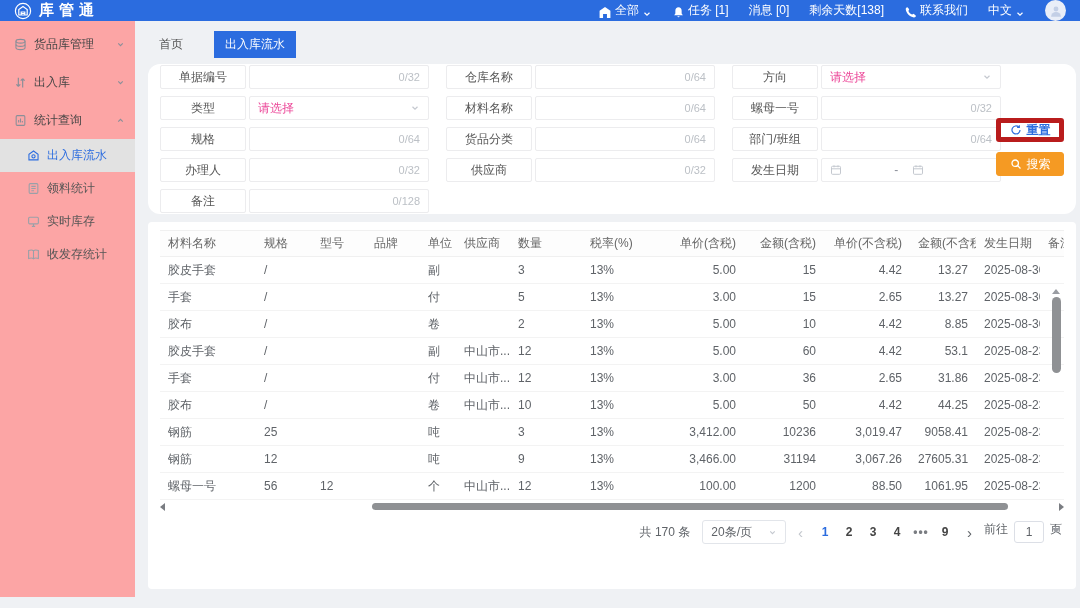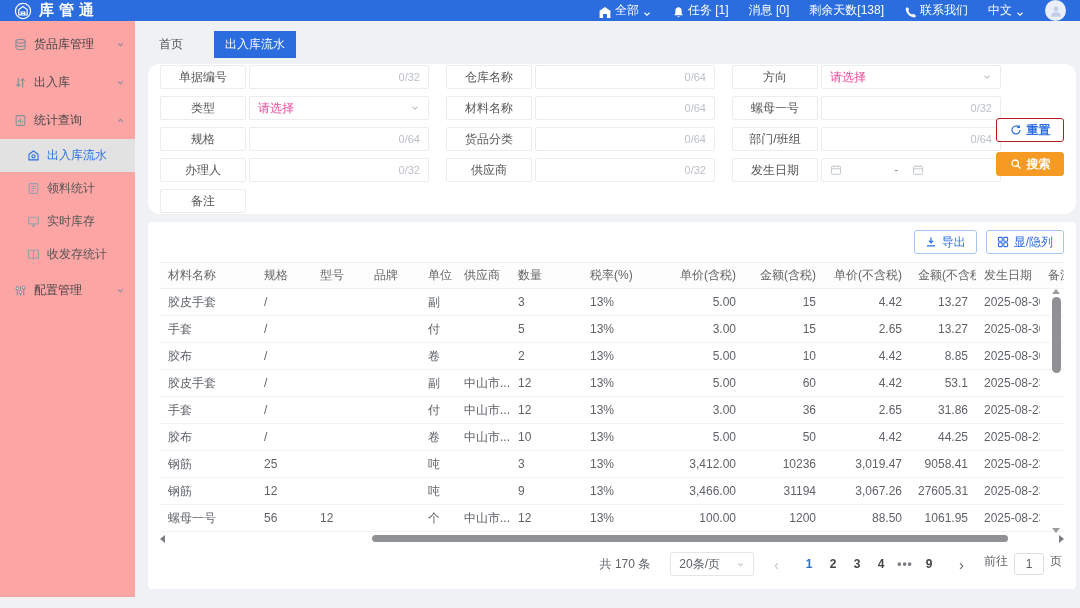--- a/index.html
+++ b/index.html
@@ -36,22 +36,22 @@
   .filter-grid{display:flex;gap:17px}
   .filter-col{display:flex;flex-direction:column;gap:7px}
   .field{display:flex}
   .field-label{width:86px;height:24px;border:1px solid #ececee;border-radius:2px;display:flex;align-items:center;justify-content:center;color:#555;background:#fff}
   .field-box{width:180px;height:24px;border:1px solid #ececee;border-radius:2px;margin-left:3px;display:flex;align-items:center;padding:0 8px;background:#fff;cursor:text}
   .counter{margin-left:auto;color:#bcc0c6;font-size:11px}
   .placeholder{color:#ec4899}
   .sep{color:#8a8f99}
   .filter-actions{position:absolute;right:12px;top:54px;display:flex;flex-direction:column;gap:10px}
   .btn{height:24px;display:flex;align-items:center;justify-content:center;gap:5px;border-radius:3px;cursor:pointer;font-size:12px}
-  .btn-reset{width:68px;background:#fff;border:1px solid #b91c1c;color:#2b6cdf;font-weight:700}
-  .btn-search{width:68px;background:#f59a23;border:1px solid #f59a23;color:#fff;font-weight:700}
+  .btn-reset{width:68px;background:#fff;border:5px solid #b91c1c;color:#2b6cdf;font-weight:700}
+  .btn-search{width:68px;background:#f59a23;border:1px solid #f59a23;color:#fff;font-weight:400}
 
   
   .table-card{background:#fff;border-radius:4px;margin-top:8px;padding:8px 12px 0;flex:1;position:relative;display:flex;flex-direction:column;overflow:hidden}
   .table-toolbar{display:flex;justify-content:flex-end;gap:9px;margin-bottom:8px}
   .btn-outline{padding:0 10px;background:#fff;border:1px solid #a9c4f2;color:#2b6cdf}
   .table-wrap{overflow:hidden;position:relative}
   table{border-collapse:collapse;table-layout:fixed;width:930px}
   th{height:26px;font-weight:normal;color:#666;text-align:left;padding:0 8px;border-top:1px solid #f0f0f0;border-bottom:1px solid #f0f0f0;background:#fdfdfd;white-space:nowrap;overflow:hidden}
   td{height:27px;color:#5f6368;padding:0 8px;border-bottom:1px solid #f3f3f3;white-space:nowrap;overflow:hidden}
   th.num,td.num{text-align:right}
@@ -61,21 +61,21 @@
   .tri-up{width:0;height:0;border-left:4px solid transparent;border-right:4px solid transparent;border-bottom:5px solid #9a9da3}
   .tri-down{width:0;height:0;border-left:4px solid transparent;border-right:4px solid transparent;border-top:5px solid #9a9da3}
   .vtrack{flex:1;width:9px;position:relative}
   .vthumb{position:absolute;top:0;left:0;width:9px;height:76px;background:#8f9194;border-radius:5px}
   .hscroll{height:9px;margin:2px 0 0;position:relative;flex-shrink:0}
   .hthumb{position:absolute;left:212px;top:1px;width:636px;height:7px;background:#8f9194;border-radius:4px;cursor:pointer}
   .tri-left{position:absolute;left:0;top:1px;width:0;height:0;border-top:4px solid transparent;border-bottom:4px solid transparent;border-right:5px solid #7a7d82}
   .tri-right{position:absolute;right:0;top:1px;width:0;height:0;border-top:4px solid transparent;border-bottom:4px solid transparent;border-left:5px solid #7a7d82}
 
   
-  .pagination{display:flex;align-items:center;justify-content:flex-end;gap:20px;padding:9px 2px 4px;color:#5f6368}
+  .pagination{display:flex;align-items:center;justify-content:flex-end;gap:12px;padding:9px 2px 4px;color:#5f6368}
   .psize{height:24px;border:1px solid #e2e5ea;border-radius:3px;padding:0 8px;display:flex;align-items:center;gap:16px;color:#5f6368;cursor:pointer;background:#fff}
   .psize svg{color:#c4c8cf}
   .pag-arrow{color:#c2c6cc;font-size:15px;cursor:pointer;line-height:1}
   .pag-arrow.next{color:#5f6368}
   .pages{display:flex;align-items:center;gap:4px}
   .page-num{min-width:20px;text-align:center;cursor:pointer;color:#444;font-weight:700}
   .page-num.active{color:#2b6cdf}
   .page-num.dots{color:#7a7d82;letter-spacing:1px}
   .goto{display:flex;align-items:flex-start;gap:6px}
   .goto-input{width:30px;height:22px;border:1px solid #dcdfe6;border-radius:3px;text-align:center;font-size:12px;color:#5f6368;outline:none;font-family:"Liberation Sans","DejaVu Sans",sans-serif}
@@ -224,36 +224,20 @@
     <div class="side-sub-item">
       <span>
         <svg width="13" height="13" viewBox="0 0 12 12" fill="none" stroke="currentColor" stroke-width="1">
             <path d="M6 2.5C5 1.8 3.2 1.8 1.5 2.3v7.4C3.2 9.2 5 9.2 6 9.9c1-.7 2.8-.7 4.5-.2V2.3C8.8 1.8 7 1.8 6 2.5z"></path>
             <path d="M6 2.5v7.4"></path>
           </svg>
       </span>
       <span>收发存统计</span>
     </div>
 
-    <div class="side-group">
-      <span>
-        <svg width="13" height="13" viewBox="0 0 12 12" fill="none" stroke="currentColor" stroke-width="1">
-            <path d="M3 1.5v9M6 1.5v9M9 1.5v9"></path>
-            <circle cx="3" cy="4" r="1.2" fill="#fff"></circle>
-            <circle cx="6" cy="7.5" r="1.2" fill="#fff"></circle>
-            <circle cx="9" cy="3.5" r="1.2" fill="#fff"></circle>
-          </svg>
-      </span>
-      <span>配置管理</span>
-      <span class="chev">
-          <svg width="9" height="9" viewBox="0 0 12 12" fill="none" stroke="currentColor" stroke-width="1.5">
-            <path d="M3 4.5 6 7.5 9 4.5"></path>
-          </svg>
-        </span>
-    </div>
   </aside>
 
   <main class="main">
     <div class="tabstrip">
       <span class="tab">首页</span>
       <span class="tab active">出入库流水</span>
     </div>
 
     <section class="filter-card">
       <div class="filter-grid" id="filter-grid">
@@ -282,20 +266,23 @@
               </div>
             </div>
             <div class="field">
               <div class="field-label">办理人</div>
               <div class="field-box">
                 <span class="counter">0/32</span>
               </div>
             </div>
             <div class="field">
               <div class="field-label">备注</div>
+              <div class="field-box">
+                <span class="counter">0/128</span>
+              </div>
             </div>
           </div>
           <div class="filter-col">
             <div class="field">
               <div class="field-label">仓库名称</div>
               <div class="field-box">
                 <span class="counter">0/64</span>
               </div>
             </div>
             <div class="field">
@@ -380,41 +367,20 @@
                 <circle cx="5.2" cy="5.2" r="3.2"></circle>
                 <path d="M7.6 7.6 10.5 10.5"></path>
               </svg>
           </span>
           <span>搜索</span>
         </button>
       </div>
     </section>
 
     <section class="table-card">
-      <div class="table-toolbar">
-        <button class="btn btn-outline">
-          <span>
-            <svg width="12" height="12" viewBox="0 0 12 12" fill="none" stroke="currentColor" stroke-width="1.2">
-                <path d="M6 1.5v5.2M3.8 4.7 6 6.9l2.2-2.2M2 9.8h8"></path>
-              </svg>
-          </span>
-          <span>导出</span>
-        </button>
-        <button class="btn btn-outline">
-          <span>
-            <svg width="12" height="12" viewBox="0 0 12 12" fill="none" stroke="currentColor" stroke-width="1.1">
-                <rect x="1.4" y="1.4" width="3.8" height="3.8" rx="0.8"></rect>
-                <rect x="6.8" y="1.4" width="3.8" height="3.8" rx="0.8"></rect>
-                <rect x="1.4" y="6.8" width="3.8" height="3.8" rx="0.8"></rect>
-                <rect x="6.8" y="6.8" width="3.8" height="3.8" rx="0.8"></rect>
-              </svg>
-          </span>
-          <span>显/隐列</span>
-        </button>
-      </div>
 
       <div class="table-wrap">
         <table id="data-table">
             <colgroup>
               <col style="width: 96px;">
               <col style="width: 56px;">
               <col style="width: 54px;">
               <col style="width: 54px;">
               <col style="width: 36px;">
               <col style="width: 54px;">

